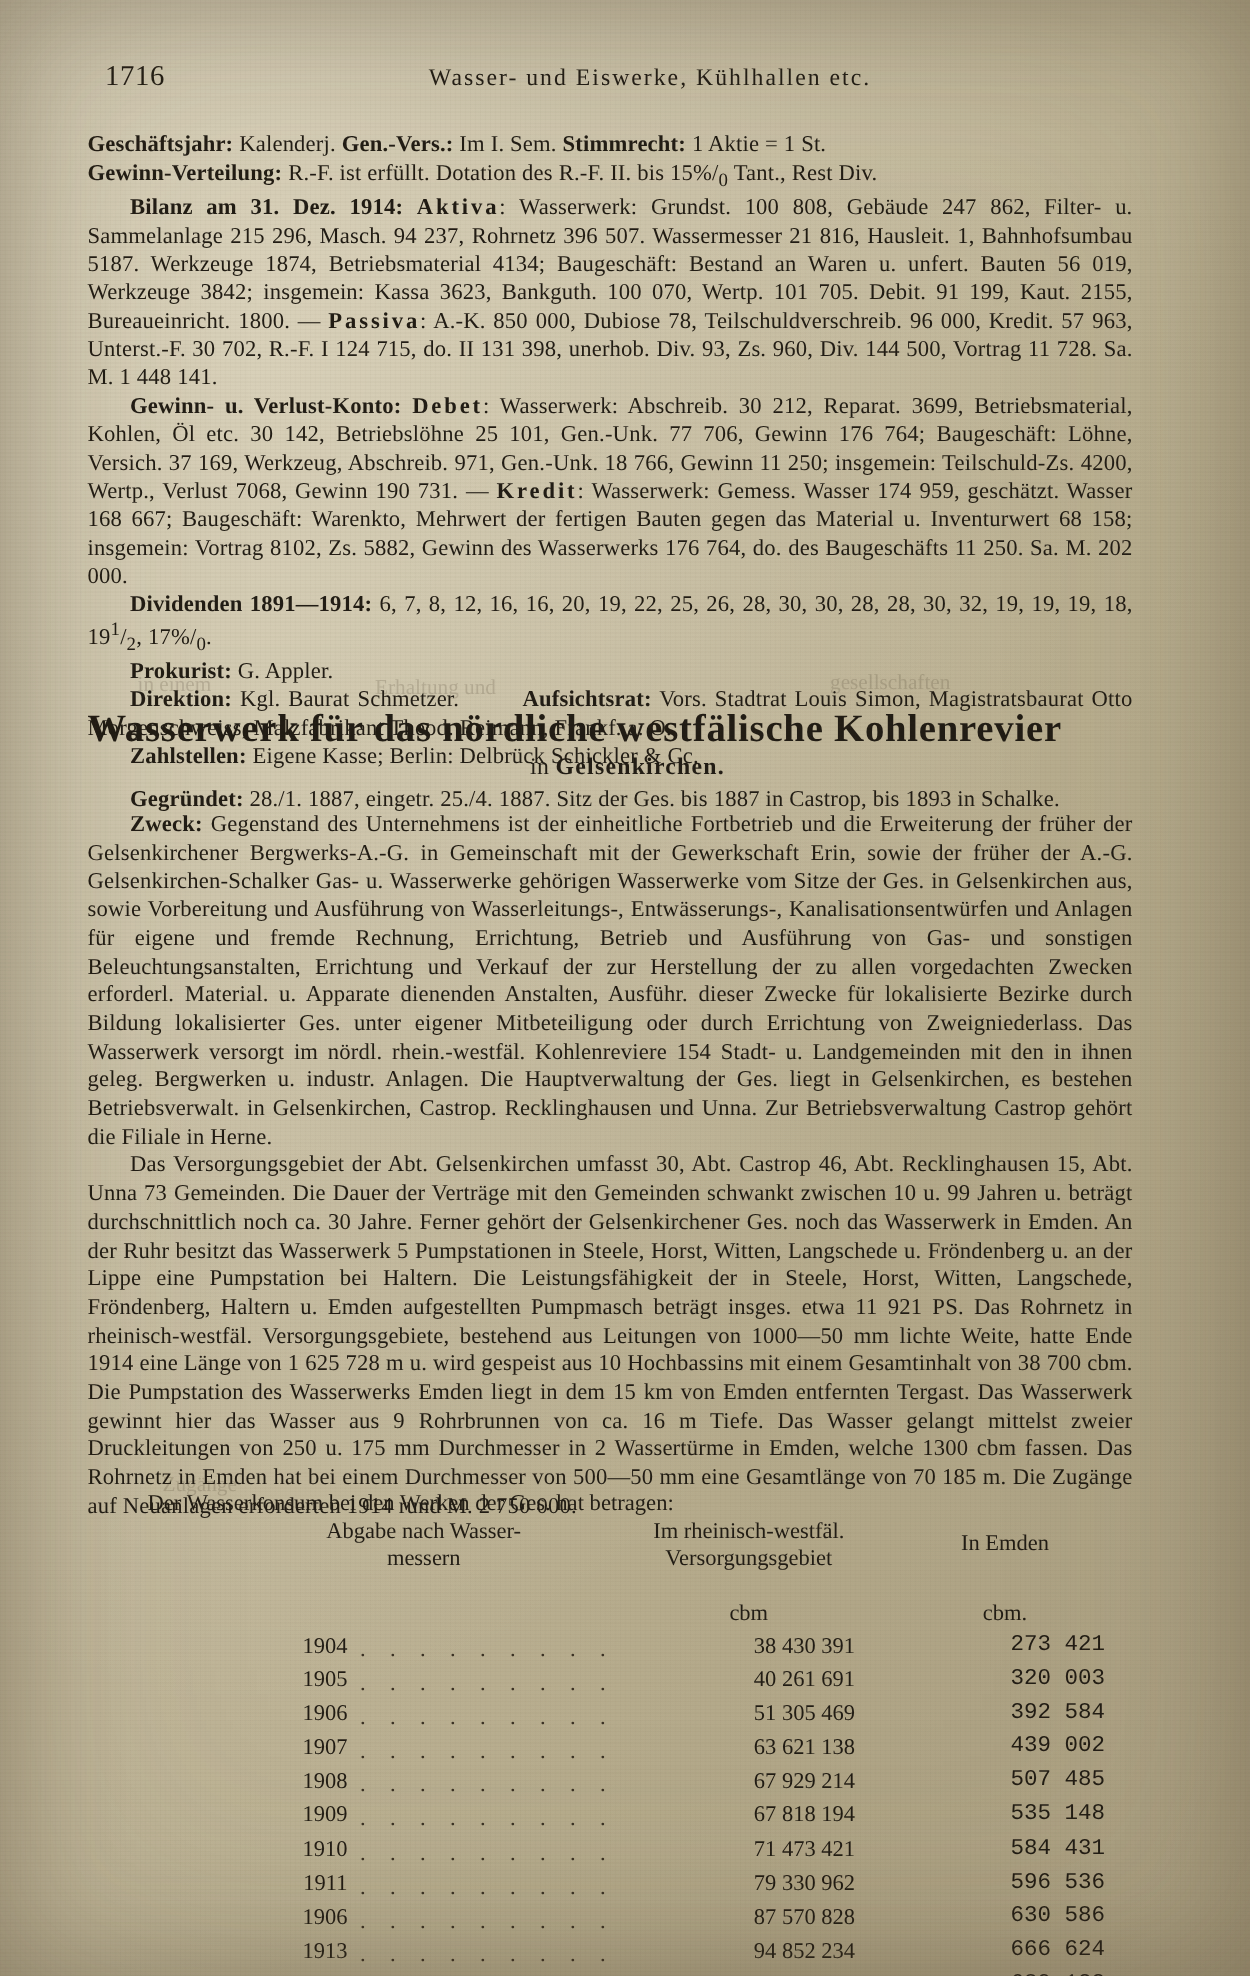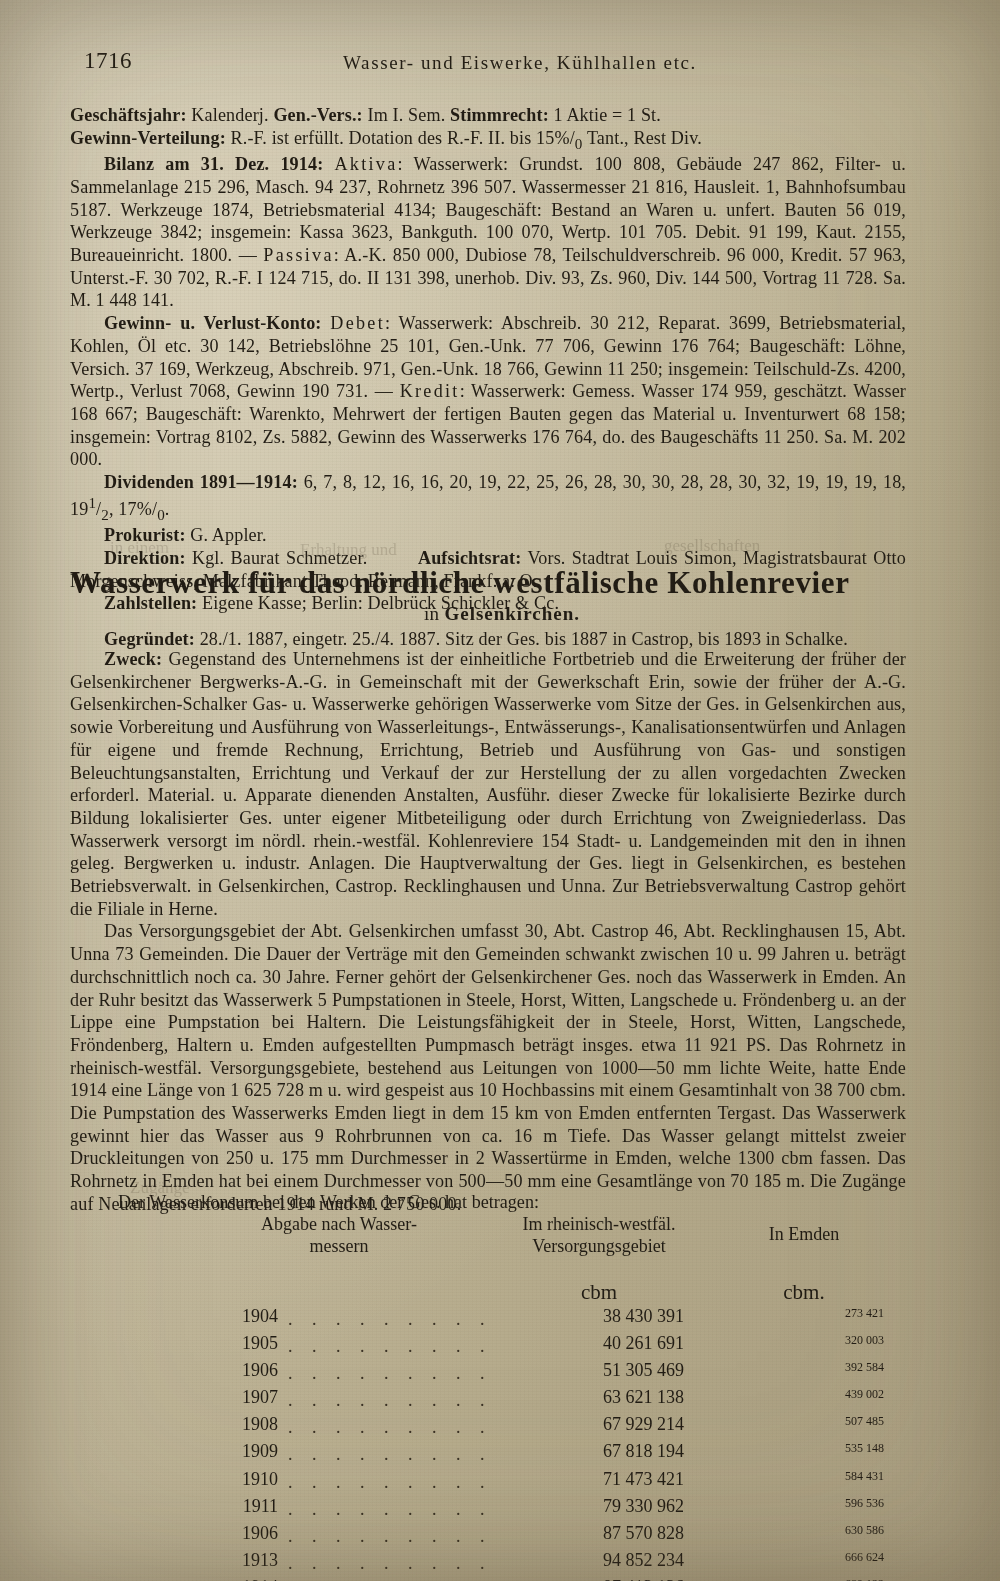--- a/index.html
+++ b/index.html
@@ -67,21 +67,21 @@
     left: 70px;
     width: 836px;
     font-size: 18.1px;
     line-height: 1.255;
     text-align: justify;
     text-justify: inter-word;
     letter-spacing: 0.15px;
   }
   #para-finance { top: 104px; }
   .ind { text-indent: 34px; }
-  .sp { letter-spacing: 2.3px; }
+  .sp { letter-spacing: 2.3px; font-weight: bold; }
 
   
   .sec-title {
     position: absolute;
     left: 70px;
     top: 565px;
     width: 864px;
     font-size: 31px;
     font-weight: bold;
     letter-spacing: 0.6px;
@@ -128,21 +128,21 @@
   .th-1 { left: 130px; width: 250px; top: 0; }
   .th-2 { left: 390px; width: 250px; top: 0; }
   .th-3 { left: 620px; width: 200px; top: 10px; }
   .unit-row {
     position: relative;
     height: 26px;
   }
   .unit {
     position: absolute;
     text-align: center;
-    font-size: 21px;
+    font-size: 18px;
   }
   .unit-a { left: 430px; width: 170px; top: 0; }
   .unit-b { left: 620px; width: 200px; top: 0; }
   .trow {
     position: relative;
     height: 27.1px;
   }
   .yr {
     position: absolute;
     left: 128px;
@@ -166,21 +166,22 @@
     left: 430px;
     width: 170px;
     text-align: right;
     font-size: 18px;
   }
   .v2 {
     position: absolute;
     left: 640px;
     width: 160px;
     text-align: right;
-    font-size: 12px;
+    font-size: 18px;
+    font-family: Liberation Mono, monospace;
   }
   .ghost {
     position: absolute;
     color: rgba(60,50,34,0.18);
     font-size: 17px;
     pointer-events: none;
   }
 </style>
 </head>
 <body>

